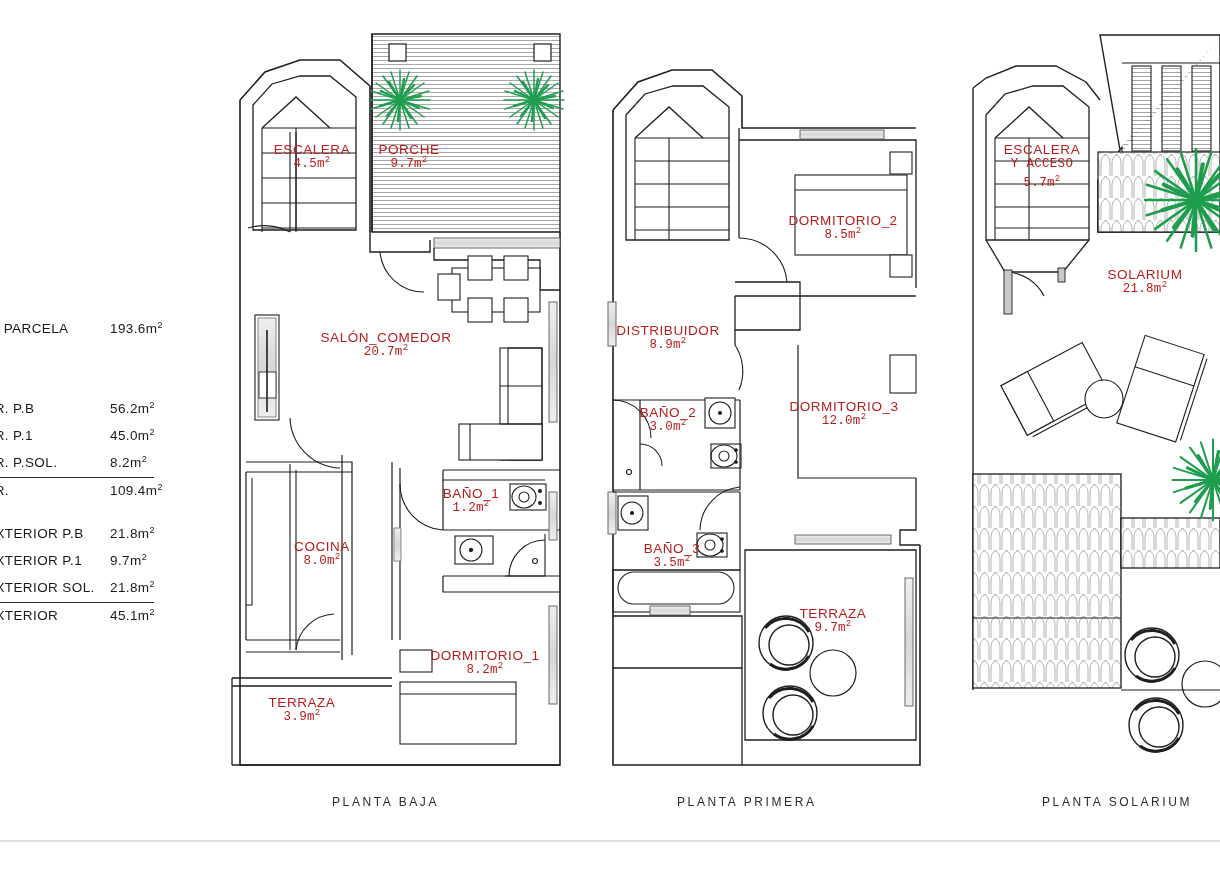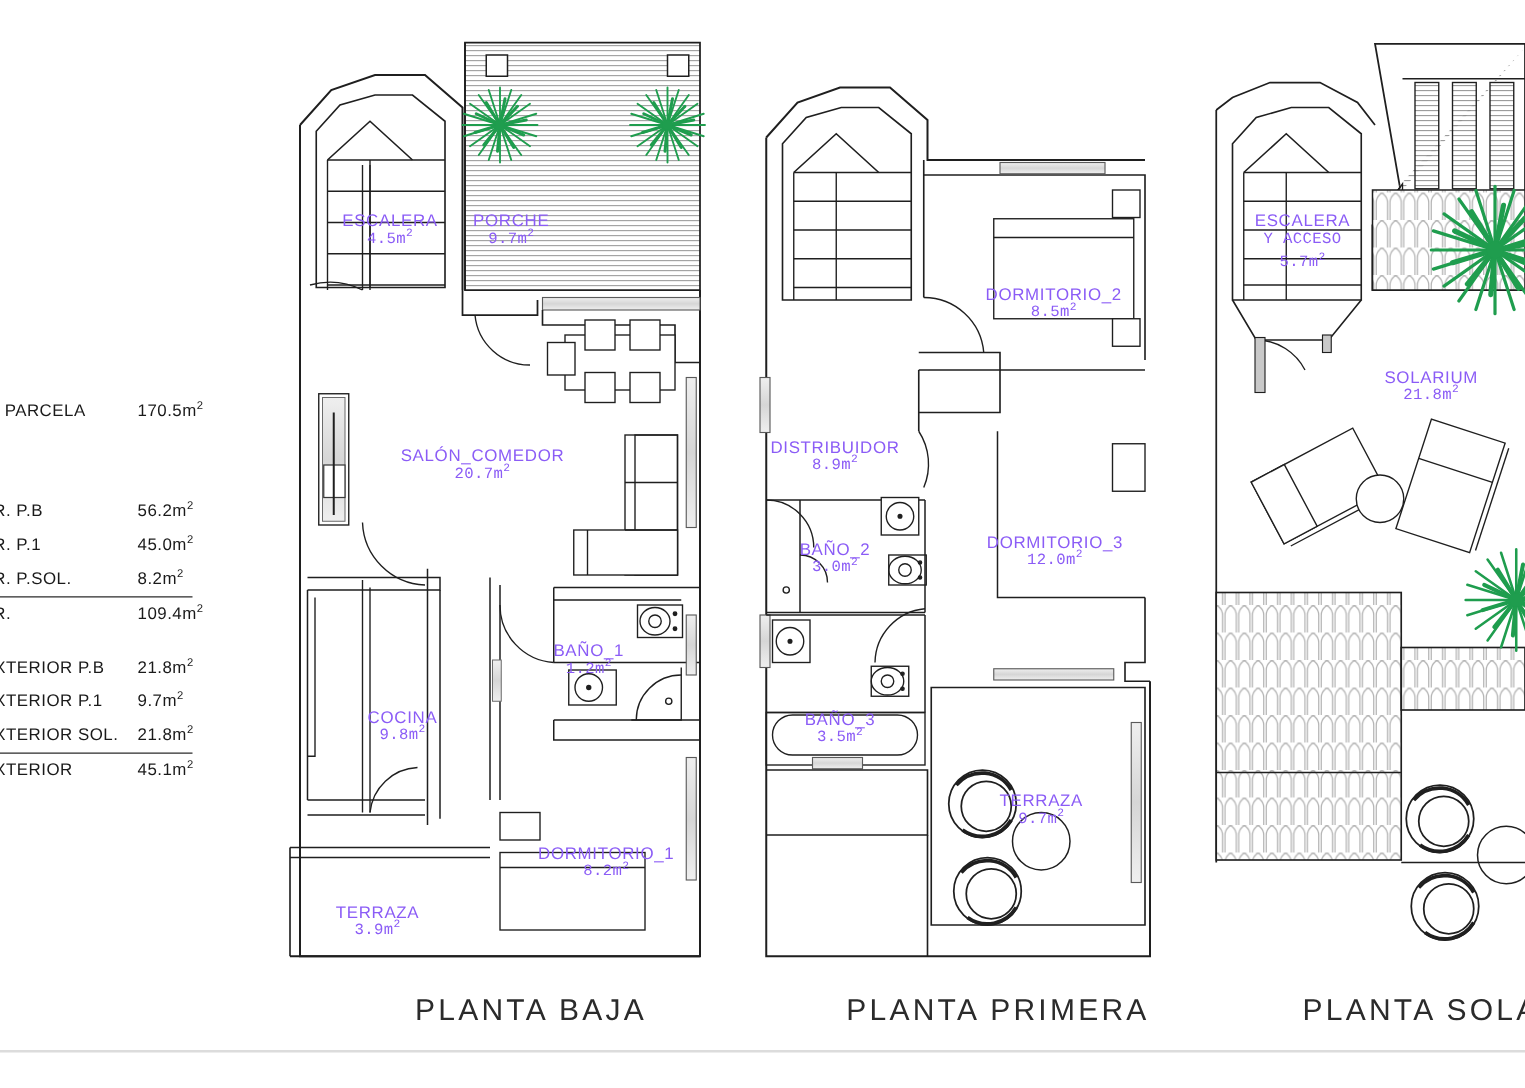--- a/index.html
+++ b/index.html
@@ -17,30 +17,29 @@
     position:absolute;height:17px;line-height:17px;white-space:nowrap;
     font-size:13.5px;letter-spacing:.4px;
   }
   .legend-row .lbl{position:absolute;left:-14px;}
   .legend-row .val{position:absolute;left:110px;}
   .legend-rule{position:absolute;left:-6px;width:160px;height:1.4px;background:#2b2b2b;}
   sup{font-size:9px;vertical-align:super;line-height:0;}
 
   
   .caption{
-    position:absolute;top:795px;font-size:24px;letter-spacing:2.6px;
+    position:absolute;top:795px;font-size:12px;letter-spacing:2.6px;
     white-space:nowrap;color:#2b2b2b;
   }
 
   
   .rlabel{
     position:absolute;text-align:center;white-space:nowrap;
-    font-size:13.5px;letter-spacing:.55px;color:#8b5cf6;line-height:15px;
+    font-size:13.5px;letter-spacing:.55px;color:#b91c1c;line-height:15px;
     transform:translateX(-50%);
-    margin-top:27px;
   }
   .rlabel .a{display:block;font-size:12.5px;letter-spacing:.3px;font-family:Liberation Mono, monospace;}
 
   .bottomrule{position:absolute;left:0;top:840px;width:1220px;height:2px;background:#dcdcdc;}
 </style>
 </head>
 <body>
 
 <div id="sheet">
 
@@ -383,21 +382,21 @@
       <use href="#palmArt" x="400" y="100"></use>
       <use href="#palmArt" x="534" y="100"></use>
       <use href="#palmArt" transform="translate(1196,200) scale(1.7)"></use>
       <use href="#palmArt" transform="translate(1213,480) scale(1.35)"></use>
     </g>
   </svg>
 
   <div class="legend">
     <div class="legend-row" style="top:15px">
       <span class="lbl">X.  PARCELA</span>
-      <span class="val"><span>170.5m</span><sup>2</sup></span>
+      <span class="val"><span>193.6m</span><sup>2</sup></span>
     </div>
     <div class="legend-row" style="top:95px">
       <span class="lbl">TR.  P.B</span>
       <span class="val"><span>56.2m</span><sup>2</sup></span>
     </div>
     <div class="legend-row" style="top:122px">
       <span class="lbl">TR.  P.1</span>
       <span class="val"><span>45.0m</span><sup>2</sup></span>
     </div>
     <div class="legend-row" style="top:149px">
@@ -439,32 +438,32 @@
   <div class="rlabel" style="left:386px;top:330px">
     <span>SALÓN_COMEDOR</span>
     <span class="a"><span>20.7m</span><sup>2</sup></span>
   </div>
   <div class="rlabel" style="left:471px;top:486px">
     <span>BAÑO_1</span>
     <span class="a"><span>1.2m</span><sup>2</sup></span>
   </div>
   <div class="rlabel" style="left:322px;top:539px">
     <span>COCINA</span>
-    <span class="a"><span>9.8m</span><sup>2</sup></span>
+    <span class="a"><span>8.0m</span><sup>2</sup></span>
   </div>
   <div class="rlabel" style="left:485px;top:648px">
     <span>DORMITORIO_1</span>
     <span class="a"><span>8.2m</span><sup>2</sup></span>
   </div>
   <div class="rlabel" style="left:302px;top:695px">
     <span>TERRAZA</span>
     <span class="a"><span>3.9m</span><sup>2</sup></span>
   </div>
 
-  <div class="rlabel" style="left:843px;top:201px">
+  <div class="rlabel" style="left:843px;top:213px">
     <span>DORMITORIO_2</span>
     <span class="a"><span>8.5m</span><sup>2</sup></span>
   </div>
   <div class="rlabel" style="left:668px;top:323px">
     <span>DISTRIBUIDOR</span>
     <span class="a"><span>8.9m</span><sup>2</sup></span>
   </div>
   <div class="rlabel" style="left:844px;top:399px">
     <span>DORMITORIO_3</span>
     <span class="a"><span>12.0m</span><sup>2</sup></span>

